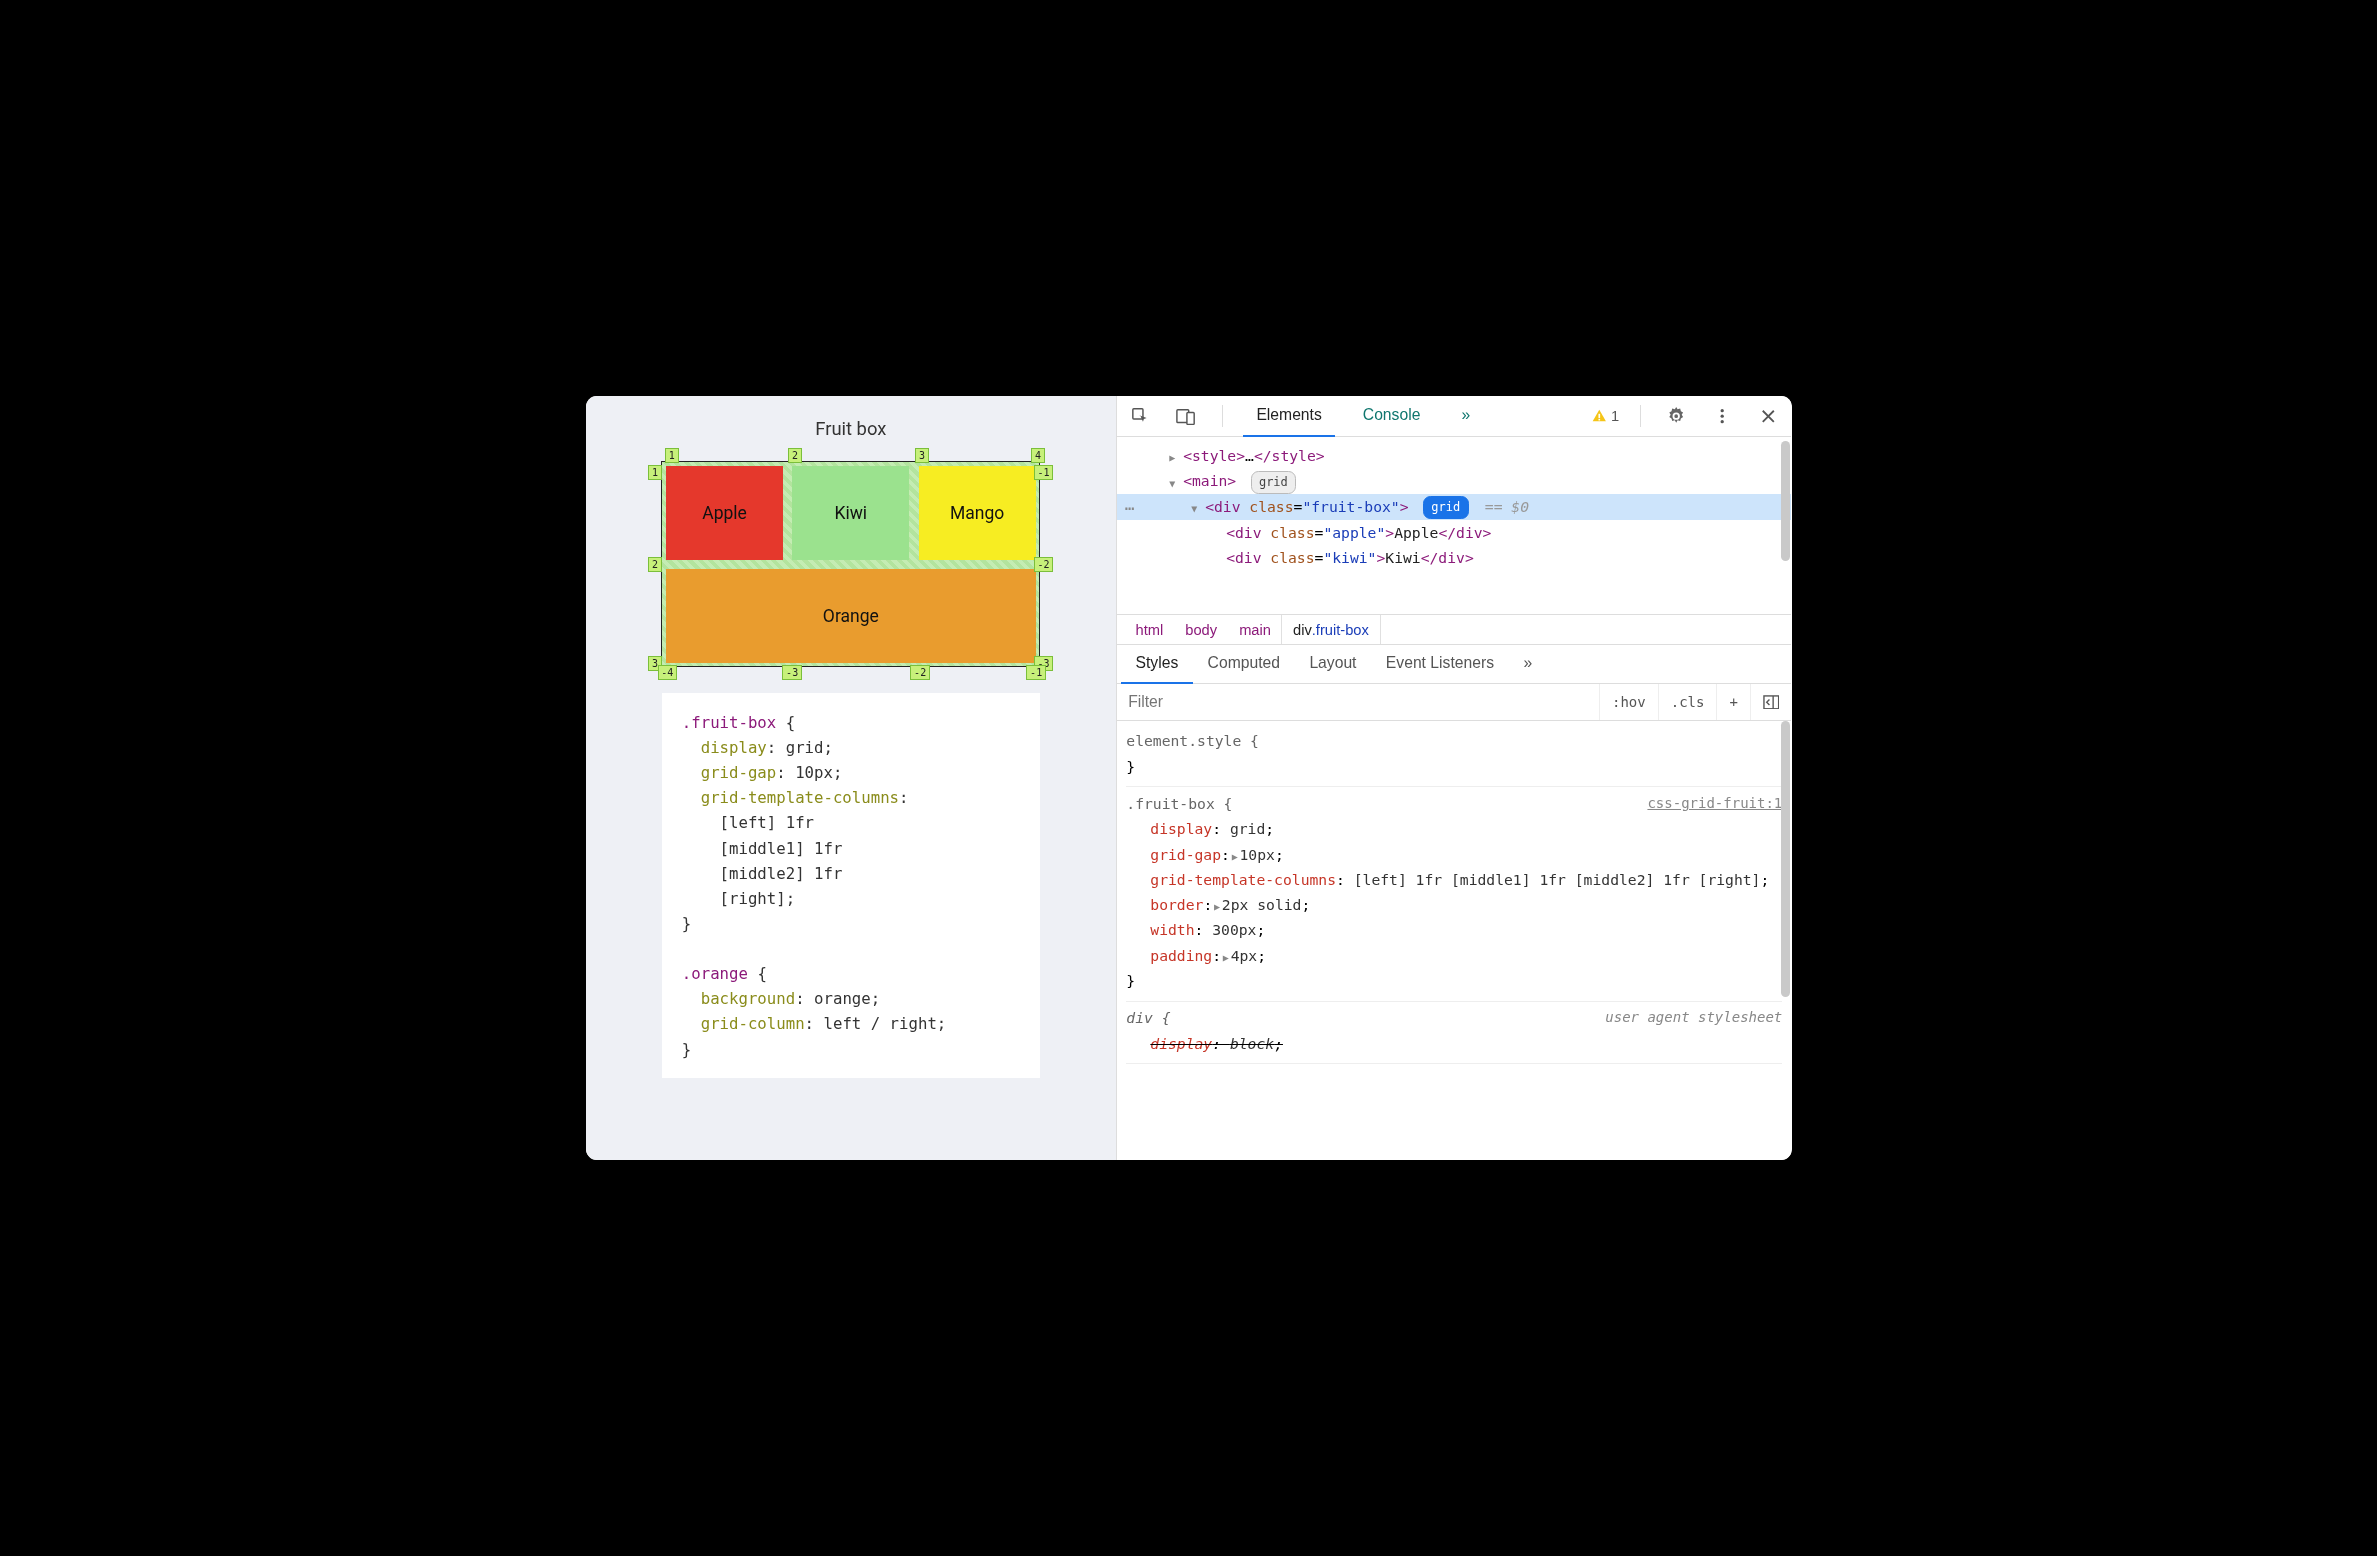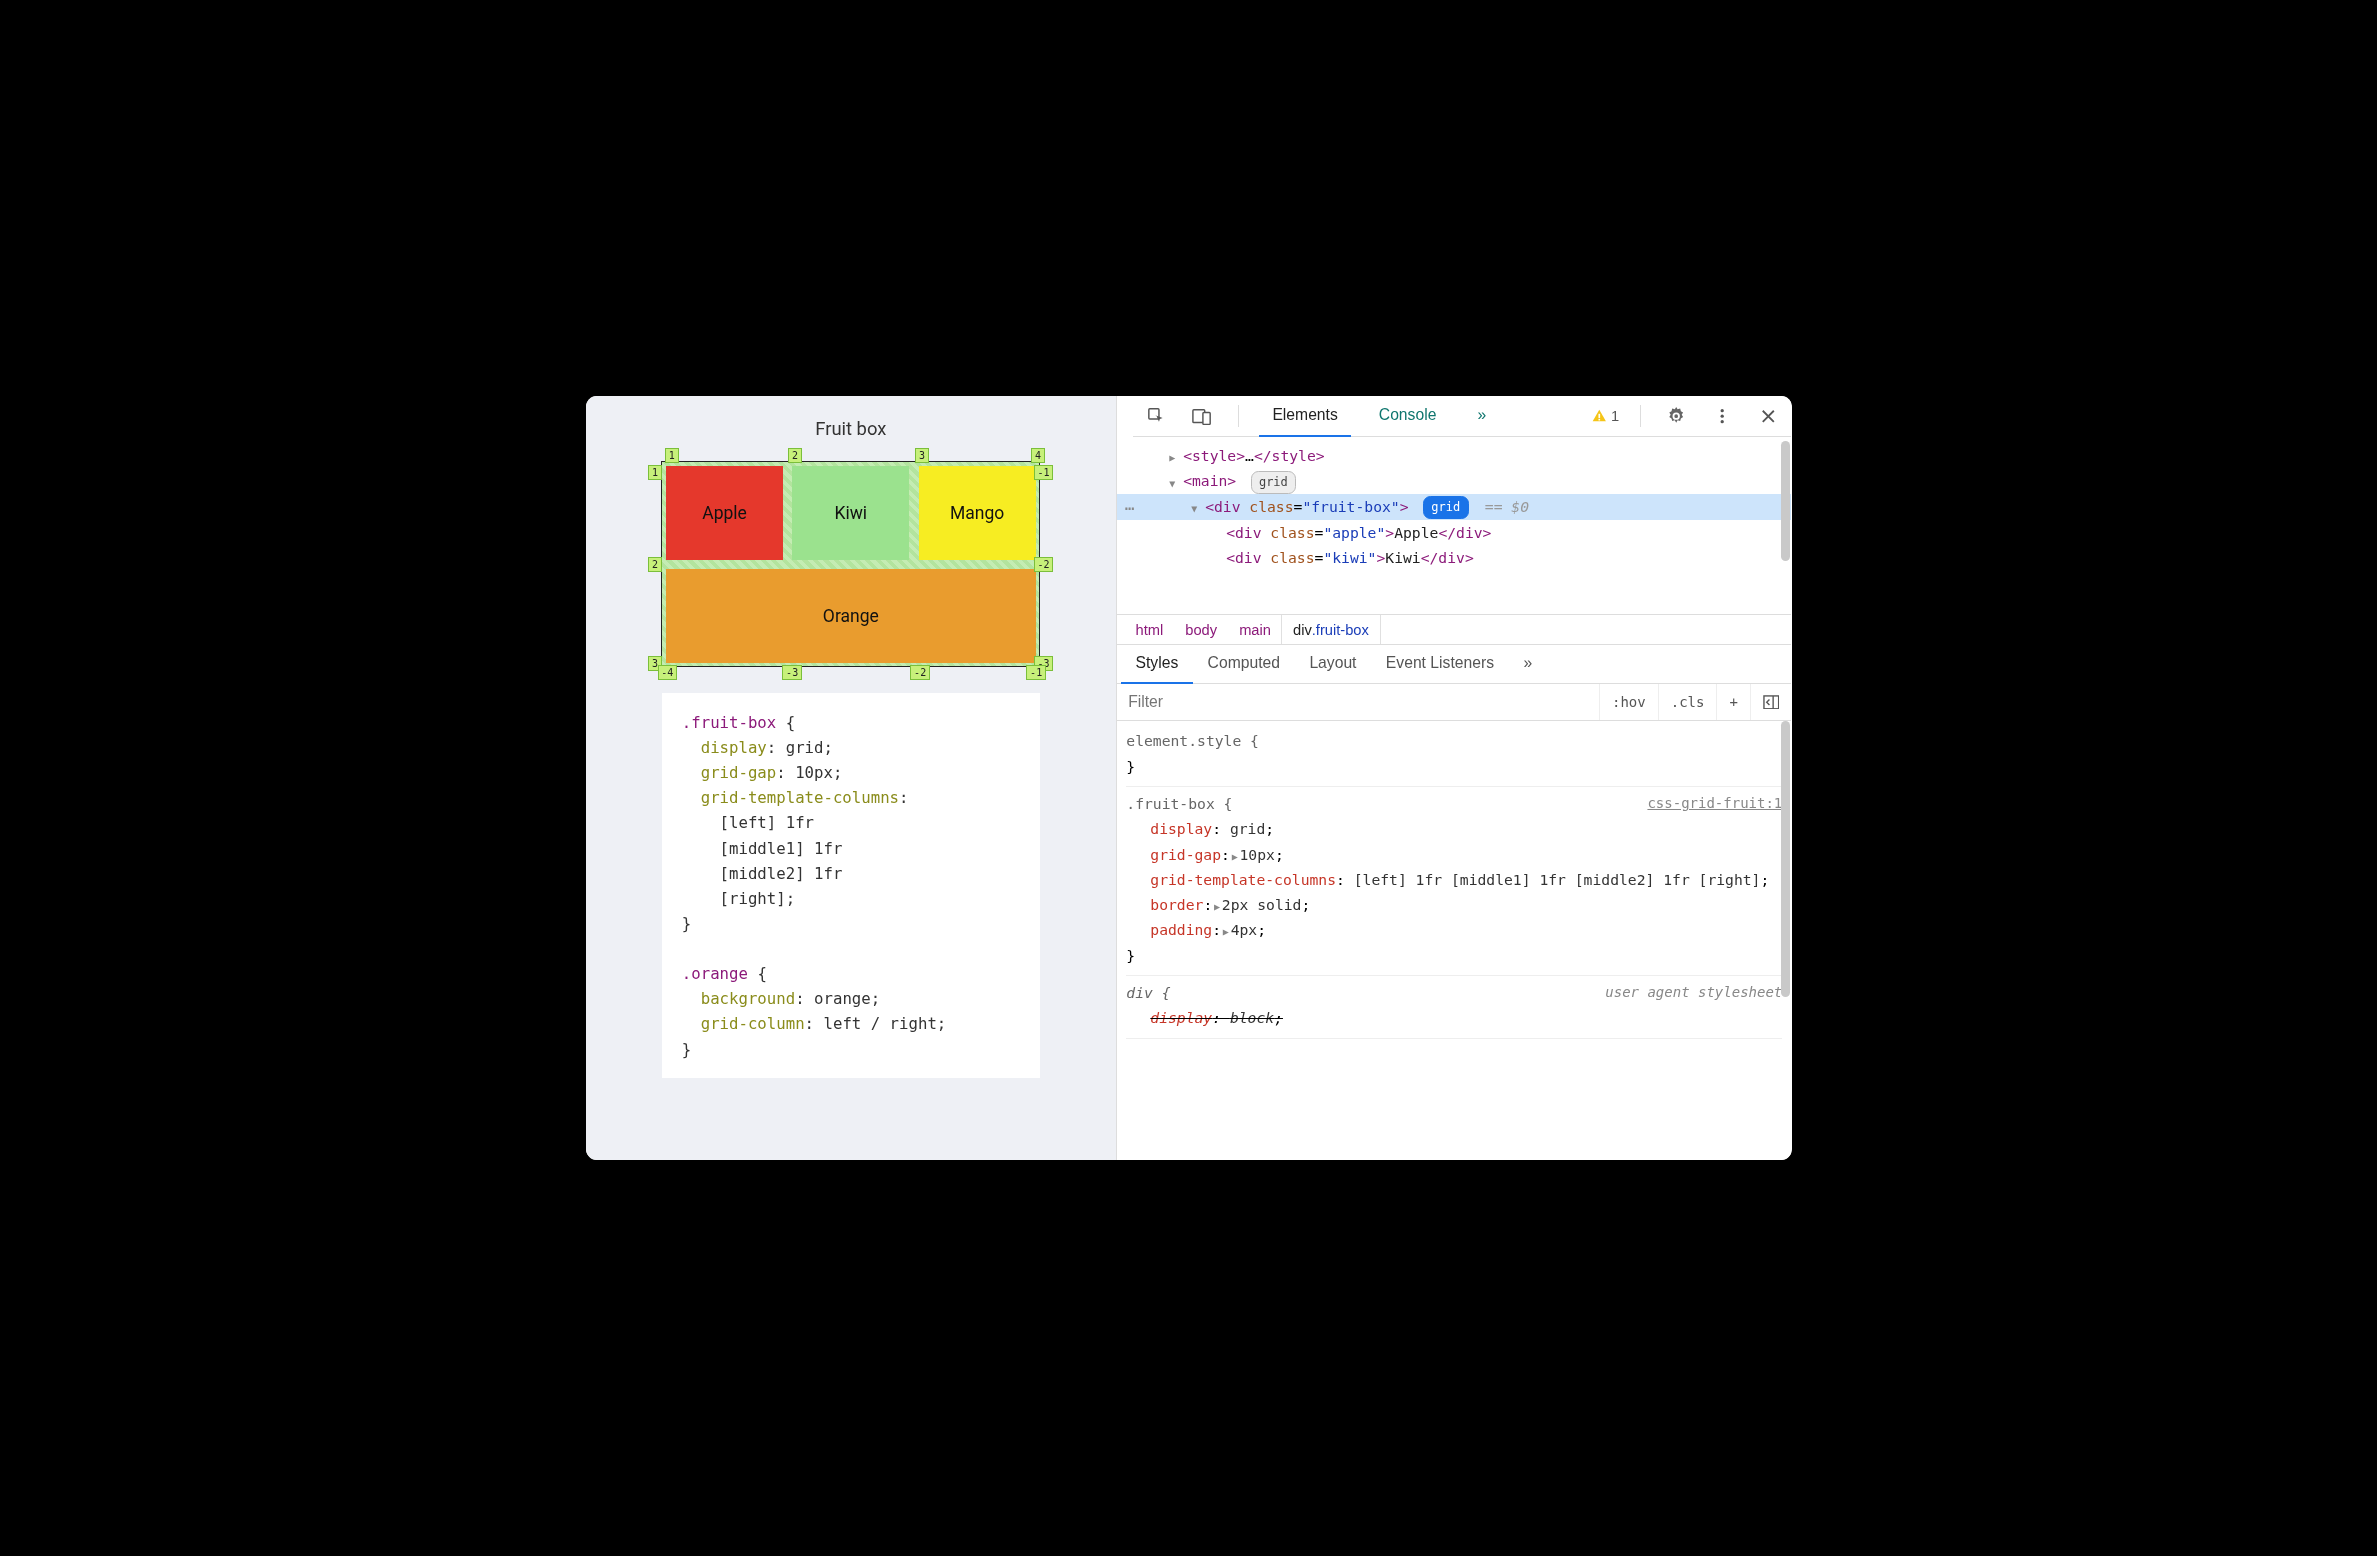--- a/index.html
+++ b/index.html
@@ -94,21 +94,20 @@
   flex-direction: column;
   border-left: 0.9px solid #ddd;
   font-family: -apple-system, sans-serif;
 }
 .dt-toolbar {
   display: flex; align-items: center;
   height: 41px;
   border-bottom: 0.9px solid #ddd;
   padding: 0 7.4px;
   gap: 15px;
-  margin-left: 16px;
 }
 .dt-tool-btn {
   width: 31px; height: 31px;
   display: flex; align-items: center; justify-content: center;
   border-radius: 2.8px; color: #555;
 }
 .dt-sep { width: 0.9px; height: 22px; background: #ddd; margin: 0 5.5px; }
 .dt-tab {
   padding: 0 13px; height: 41px;
   display: flex; align-items: center;
@@ -390,20 +389,21 @@
         <div>}</div>
       </div>
 
       <div class="rule">
         <span class="src">css-grid-fruit:1</span>
         <div class="rule-head">.fruit-box {</div>
         <div class="decl"><span class="p-name">display</span>: <span class="p-val">grid</span>;</div>
         <div class="decl"><span class="p-name">grid-gap</span>:<span class="expander">▶</span><span class="p-val">10px</span>;</div>
         <div class="decl"><span class="p-name">grid-template-columns</span>: <span class="p-val">[left] 1fr [middle1] 1fr [middle2] 1fr [right]</span>;</div>
         <div class="decl"><span class="p-name">border</span>:<span class="expander">▶</span><span class="p-val">2px solid</span>;</div>
+        <div class="decl"><span class="p-name">width</span>: <span class="p-val">300px</span>;</div>
         <div class="decl"><span class="p-name">padding</span>:<span class="expander">▶</span><span class="p-val">4px</span>;</div>
         <div>}</div>
       </div>
 
       <div class="rule" style="font-style:italic">
         <span class="src ua">user agent stylesheet</span>
         <div class="rule-head">div {</div>
         <div class="decl strike"><span class="p-name">display</span>: <span class="p-val">block</span>;</div>
       </div>
 

